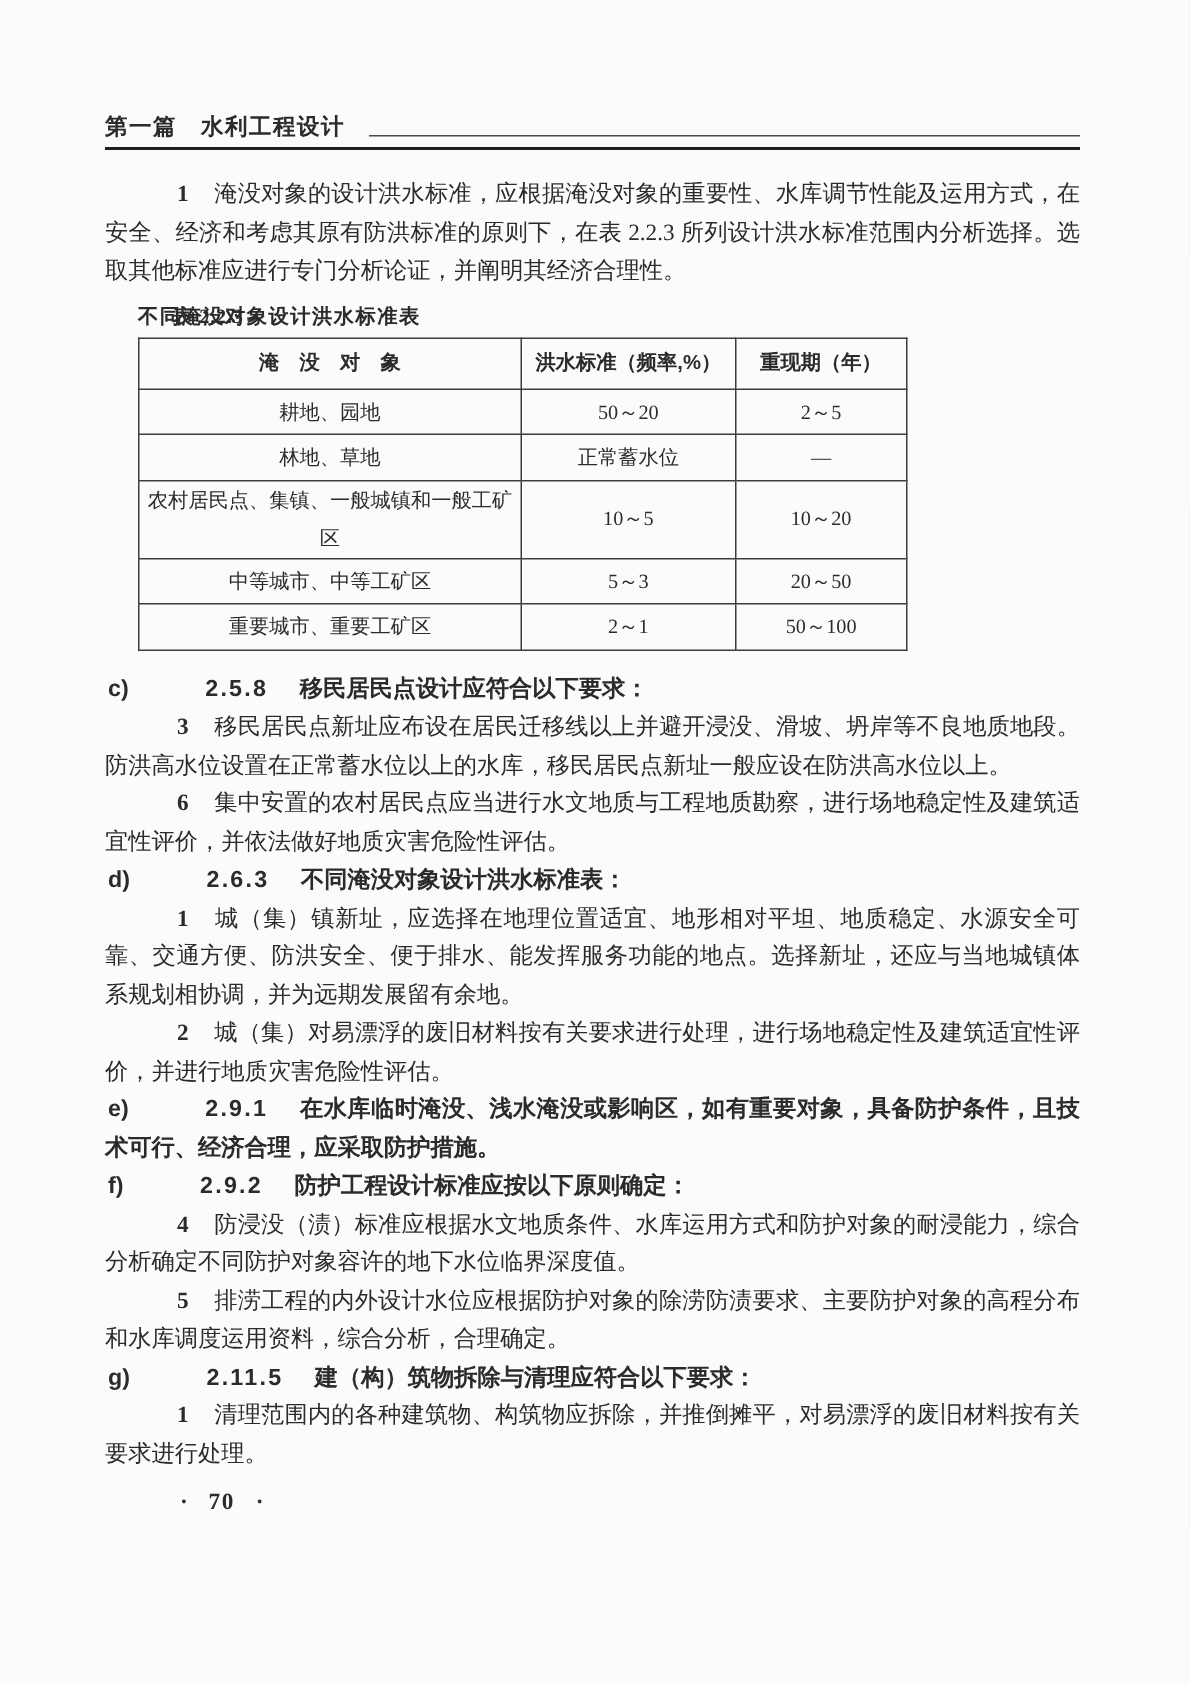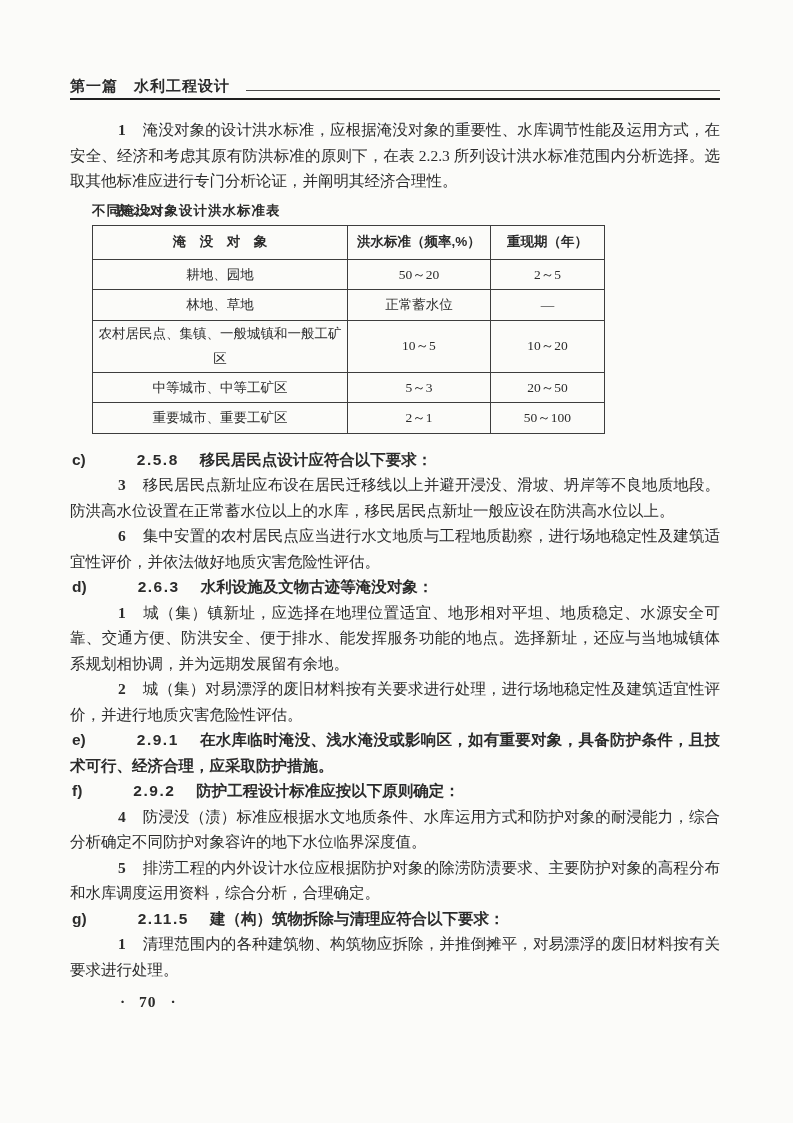--- a/index.html
+++ b/index.html
@@ -5,21 +5,21 @@
   html, body { margin:0; padding:0; background:#e9e9e7; }
   .page {
     width:793px; height:1123px; margin:0 auto; overflow:hidden;
     background:#fbfbf9; color:#2b2b2b; position:relative;
     font-family:"Liberation Serif","DejaVu Serif",serif;
     padding:76px 73px 0 70px; box-sizing:border-box;
   }
   
   .runhead { display:flex; align-items:flex-end; }
   .runhead-title {
-    font-family:Liberation Sans, sans-serif;
+    font-family:Liberation Mono, monospace;
     font-weight:700; font-size:15px; letter-spacing:1px;
     white-space:nowrap; padding-right:16px; line-height:20px;
   }
   .runhead-rule-thin { flex:1; border-bottom:1.5px solid #4a4a4a; margin-bottom:5px; }
   .rule-thick { border-bottom:2.5px solid #1f1f1f; margin-top:2px; }
 
   
   .doc-body { padding-top:17px; font-size:15.5px; line-height:25.5px; text-align:justify; }
   .doc-body p { margin:0; }
   .para { text-indent:48px; }
@@ -105,21 +105,21 @@
               <td>重要城市、重要工矿区</td>
               <td>2～1</td>
               <td>50～100</td>
             </tr>
           </tbody>
         </table>
       </div>
       <p class="clause"><span class="clause-letter">c)</span><span class="clause-code">2.5.8</span><span class="clause-text">移民居民点设计应符合以下要求：</span></p>
       <p class="para"><span class="para-num">3</span><span class="para-text">移民居民点新址应布设在居民迁移线以上并避开浸没、滑坡、坍岸等不良地质地段。防洪高水位设置在正常蓄水位以上的水库，移民居民点新址一般应设在防洪高水位以上。</span></p>
       <p class="para"><span class="para-num">6</span><span class="para-text">集中安置的农村居民点应当进行水文地质与工程地质勘察，进行场地稳定性及建筑适宜性评价，并依法做好地质灾害危险性评估。</span></p>
-      <p class="clause"><span class="clause-letter">d)</span><span class="clause-code">2.6.3</span><span class="clause-text">水利设施及文物古迹等淹没对象：</span></p>
+      <p class="clause"><span class="clause-letter">d)</span><span class="clause-code">2.6.3</span><span class="clause-text">不同淹没对象设计洪水标准表：</span></p>
       <p class="para"><span class="para-num">1</span><span class="para-text">城（集）镇新址，应选择在地理位置适宜、地形相对平坦、地质稳定、水源安全可靠、交通方便、防洪安全、便于排水、能发挥服务功能的地点。选择新址，还应与当地城镇体系规划相协调，并为远期发展留有余地。</span></p>
       <p class="para"><span class="para-num">2</span><span class="para-text">城（集）对易漂浮的废旧材料按有关要求进行处理，进行场地稳定性及建筑适宜性评价，并进行地质灾害危险性评估。</span></p>
       <p class="clause"><span class="clause-letter">e)</span><span class="clause-code">2.9.1</span><span class="clause-text">在水库临时淹没、浅水淹没或影响区，如有重要对象，具备防护条件，且技术可行、经济合理，应采取防护措施。</span></p>
       <p class="clause"><span class="clause-letter">f)</span><span class="clause-code">2.9.2</span><span class="clause-text">防护工程设计标准应按以下原则确定：</span></p>
       <p class="para"><span class="para-num">4</span><span class="para-text">防浸没（渍）标准应根据水文地质条件、水库运用方式和防护对象的耐浸能力，综合分析确定不同防护对象容许的地下水位临界深度值。</span></p>
       <p class="para"><span class="para-num">5</span><span class="para-text">排涝工程的内外设计水位应根据防护对象的除涝防渍要求、主要防护对象的高程分布和水库调度运用资料，综合分析，合理确定。</span></p>
       <p class="clause"><span class="clause-letter">g)</span><span class="clause-code">2.11.5</span><span class="clause-text">建（构）筑物拆除与清理应符合以下要求：</span></p>
       <p class="para"><span class="para-num">1</span><span class="para-text">清理范围内的各种建筑物、构筑物应拆除，并推倒摊平，对易漂浮的废旧材料按有关要求进行处理。</span></p>
     </div>
 

